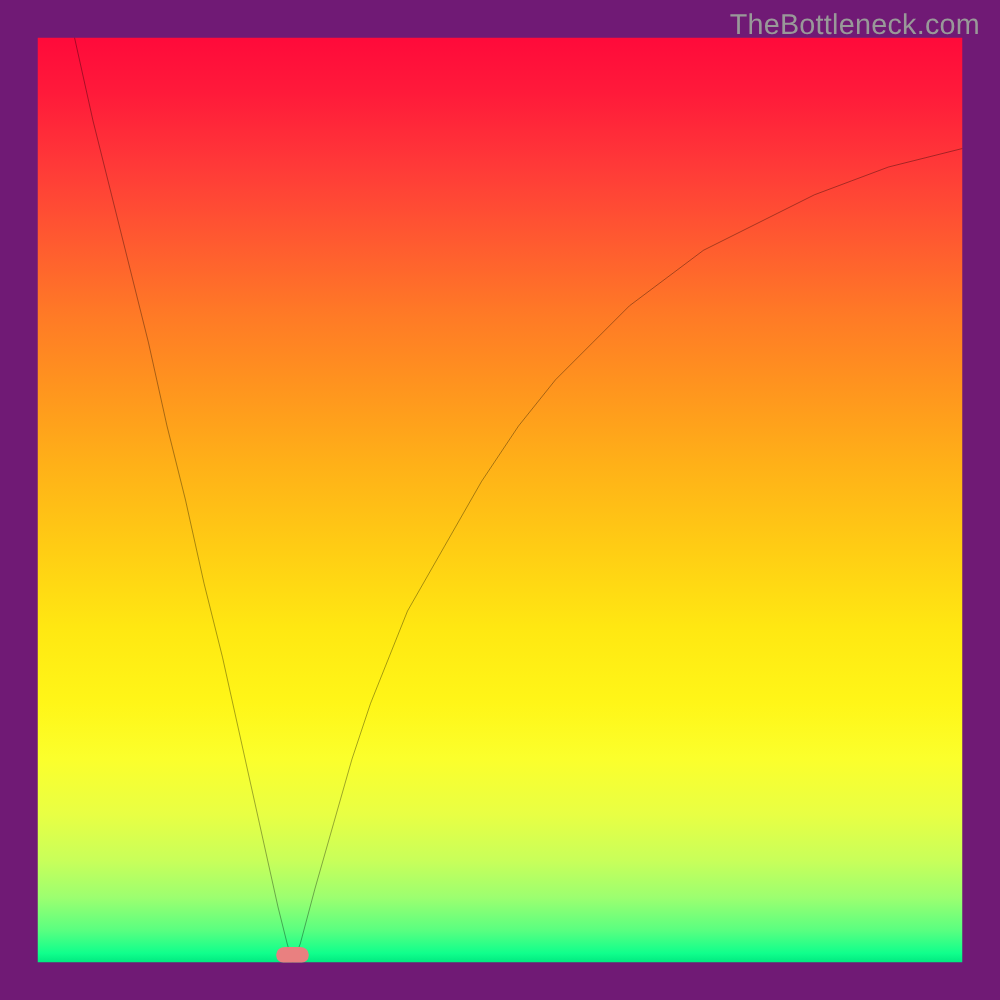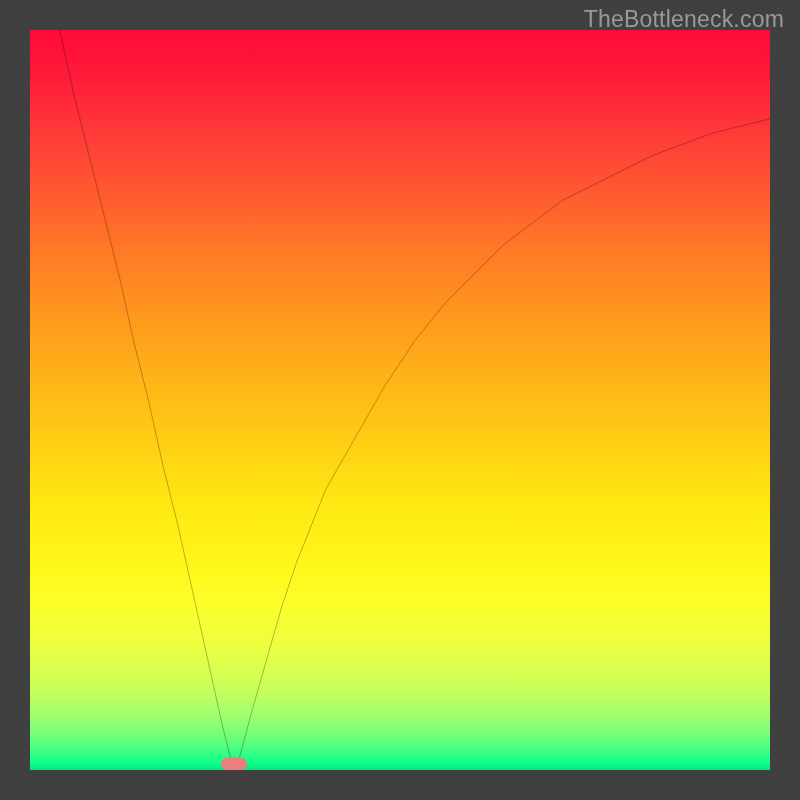--- a/index.html
+++ b/index.html
@@ -8,21 +8,21 @@
     width: 800px;
     height: 800px;
     background: #000;
     font-family: Arial, Helvetica, sans-serif;
     overflow: hidden;
   }
   .frame {
     position: relative;
     width: 800px;
     height: 800px;
-    background: #404040;
+    background: #701a75;
     text-align: right;
   }
   .plot-area {
     position: absolute;
     left: 30px;
     top: 30px;
     width: 740px;
     height: 740px;
     overflow: hidden;
   }

